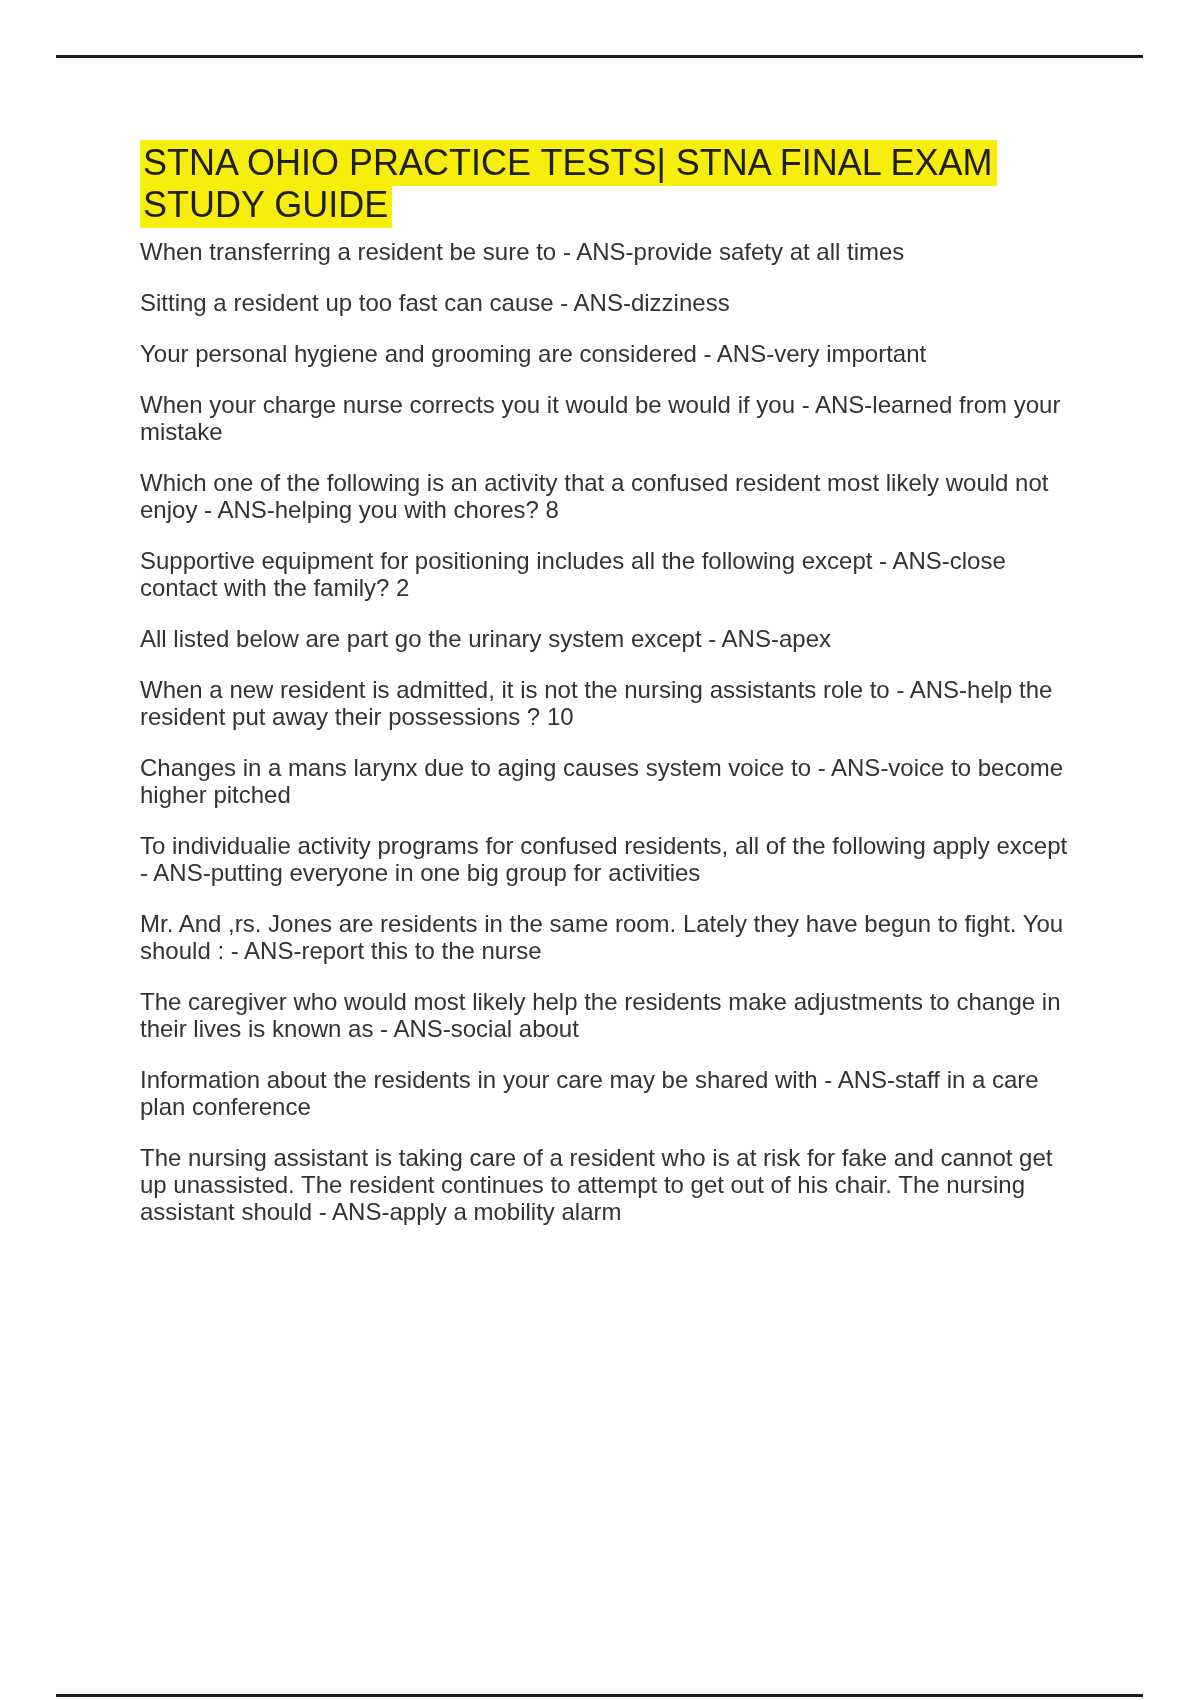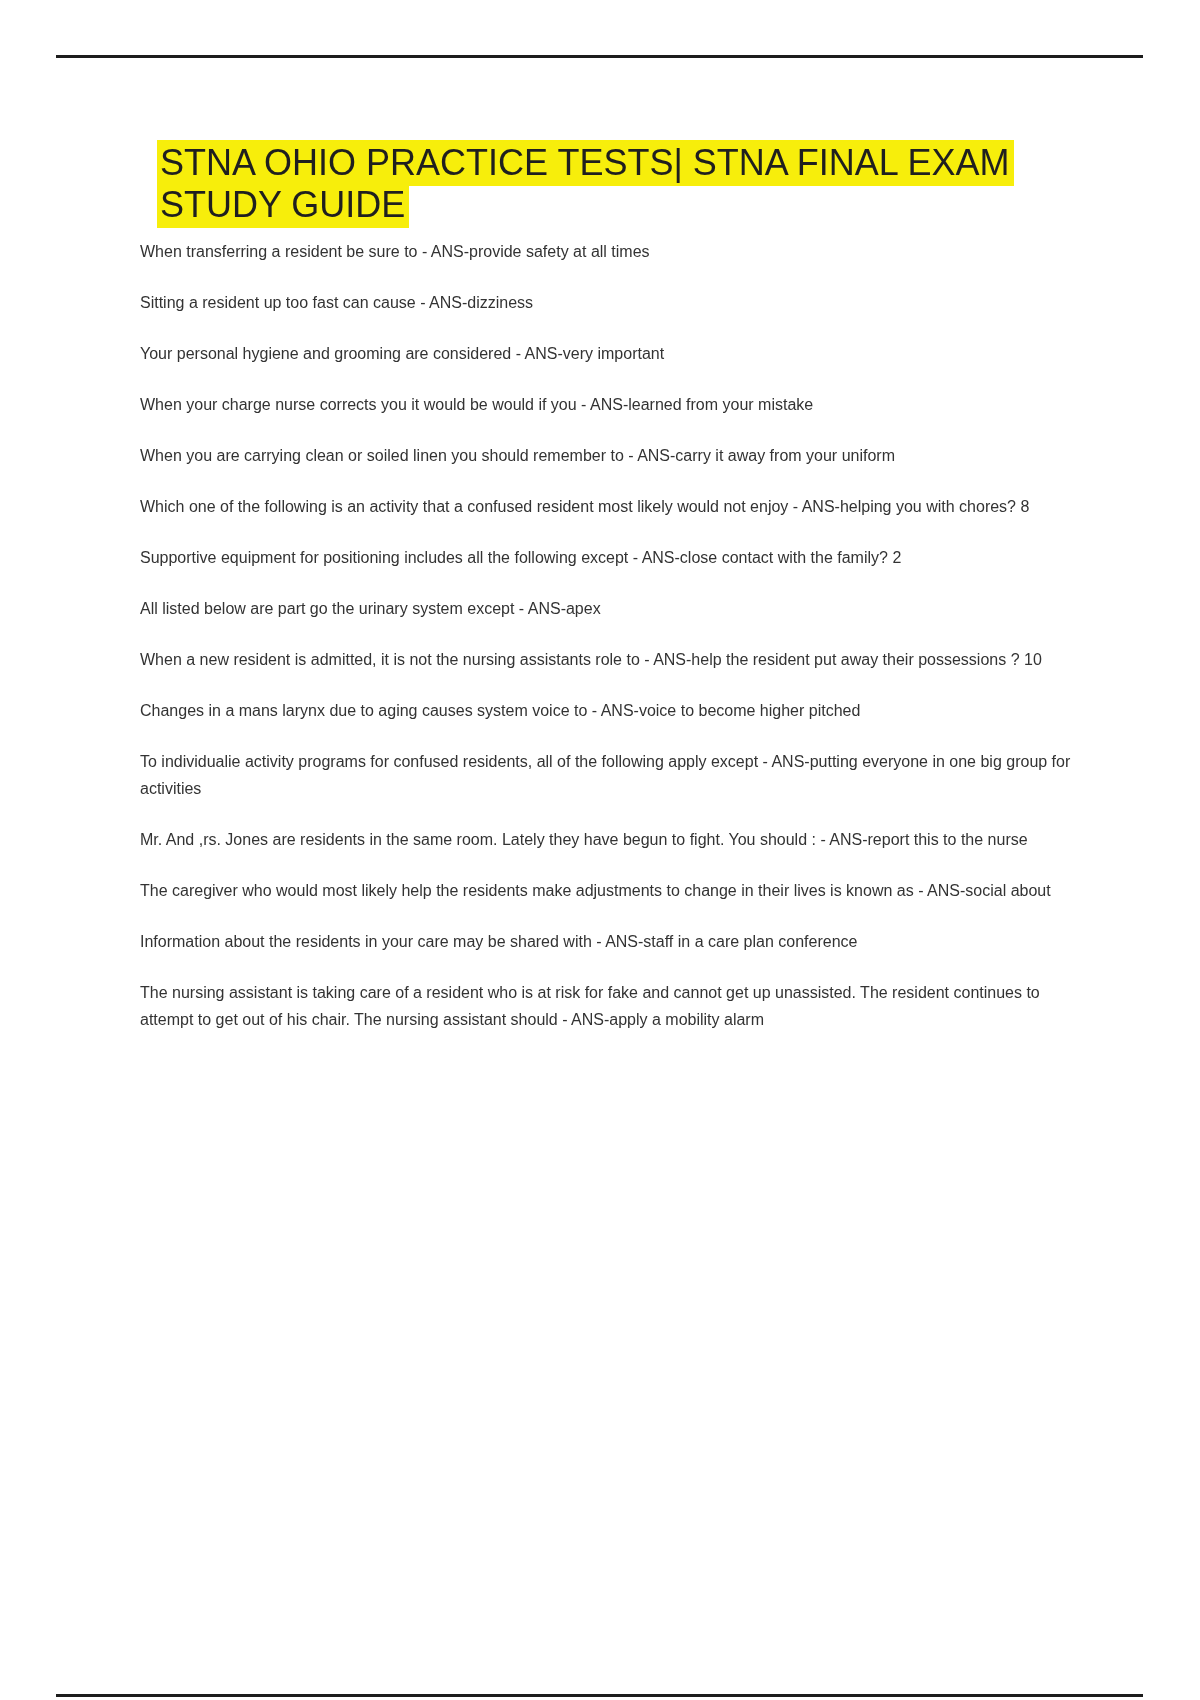--- a/index.html
+++ b/index.html
@@ -20,53 +20,52 @@
   }
   .rule-top { top: 55px; }
   .rule-bottom { top: 1694px; }
   .content {
     position: absolute;
     left: 140px;
     top: 142px;
     width: 934px;
   }
   h1.doc-title {
-    margin: 0 0 12px 17px;
+    margin: 0 0 12px 0;
     font-size: 36px;
     line-height: 42px;
     font-weight: 400;
     letter-spacing: 0;
     color: #1f1f1f;
   }
   .hl {
     background: #f7ee0b;
     padding: 2px 4px 3px 3px;
     -webkit-box-decoration-break: clone;
     box-decoration-break: clone;
   }
   p.qa {
     margin: 0 0 24px 0;
-    font-size: 16px;
+    font-size: 24px;
     line-height: 27px;
     color: #333333;
   }
 </style>
 </head>
 <body>
 
 <div class="rule rule-top"></div>
 
 <div class="content">
   <h1 class="doc-title"><span class="hl">STNA OHIO PRACTICE TESTS| STNA FINAL EXAM STUDY GUIDE</span></h1>
 
   <p class="qa">When transferring a resident be sure to - ANS-provide safety at all times</p>
   <p class="qa">Sitting a resident up too fast can cause - ANS-dizziness</p>
   <p class="qa">Your personal hygiene and grooming are considered - ANS-very important</p>
   <p class="qa">When your charge nurse corrects you it would be would if you - ANS-learned from your mistake</p>
-  <p class="qa">When you are carrying clean or soiled linen you should remember to - ANS-carry it away from your uniform</p>
   <p class="qa">Which one of the following is an activity that a confused resident most likely would not enjoy - ANS-helping you with chores? 8</p>
   <p class="qa">Supportive equipment for positioning includes all the following except - ANS-close contact with the family? 2</p>
   <p class="qa">All listed below are part go the urinary system except - ANS-apex</p>
   <p class="qa">When a new resident is admitted, it is not the nursing assistants role to - ANS-help the resident put away their possessions ? 10</p>
   <p class="qa">Changes in a mans larynx due to aging causes system voice to - ANS-voice to become higher pitched</p>
   <p class="qa">To individualie activity programs for confused residents, all of the following apply except - ANS-putting everyone in one big group for activities</p>
   <p class="qa">Mr. And ,rs. Jones are residents in the same room. Lately they have begun to fight. You should : - ANS-report this to the nurse</p>
   <p class="qa">The caregiver who would most likely help the residents make adjustments to change in their lives is known as - ANS-social about</p>
   <p class="qa">Information about the residents in your care may be shared with - ANS-staff in a care plan conference</p>
   <p class="qa">The nursing assistant is taking care of a resident who is at risk for fake and cannot get up unassisted. The resident continues to attempt to get out of his chair. The nursing assistant should - ANS-apply a mobility alarm</p>

